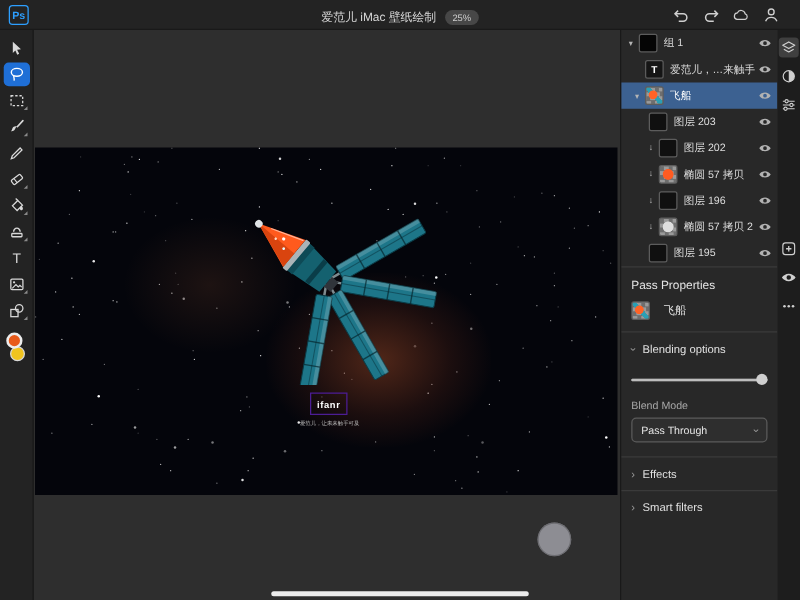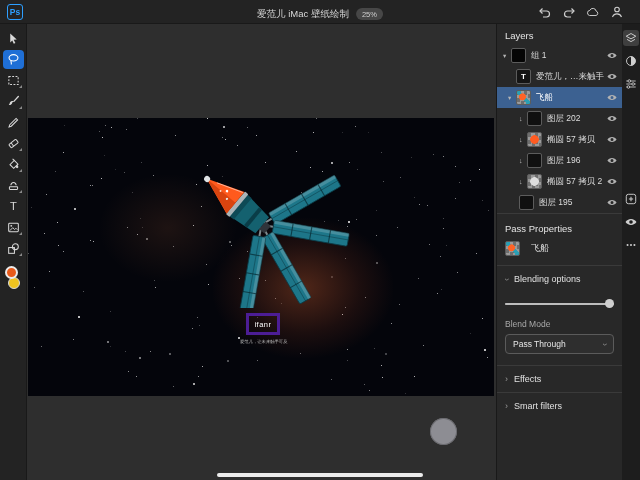--- a/index.html
+++ b/index.html
@@ -39,22 +39,22 @@
 
   
   .workspace { position:absolute; left:27px; top:24px; right:144px; bottom:0; background:#2e2e2e; }
   .canvas { position:absolute; left:1px; top:94px; width:466px; height:278px; background:#04050b; overflow:hidden; }
   .glow-a { position:absolute; left:185px; top:100px; width:180px; height:140px;
             background:radial-gradient(ellipse at center, rgba(255,115,55,0.30) 0%, rgba(200,80,40,0.12) 45%, rgba(0,0,0,0) 72%); }
   .glow-b { position:absolute; left:70px; top:55px; width:140px; height:110px;
             background:radial-gradient(ellipse at center, rgba(255,140,80,0.10) 0%, rgba(0,0,0,0) 70%); }
   .spacecraft { position:absolute; left:110px; top:25px; width:250px; height:165px; }
   .watermark { position:absolute; left:203px; top:195px; width:64px; text-align:center; }
-  .wm-box { display:inline-block; border:3px solid #4c1d95; padding:4px 5px 3px; color:#fff;
-            font-size:7.5px; letter-spacing:.5px; font-weight:normal; }
+  .wm-box { display:inline-block; border:1px solid #4c1d95; padding:4px 5px 3px; color:#fff;
+            font-size:7.5px; letter-spacing:.5px; font-weight:bold; }
   .wm-caption { margin-top:4px; font-size:6px; color:#b9b9b9; white-space:nowrap;
                 transform:scale(.72); transform-origin:50% 0; }
   .touch-btn { position:absolute; left:403px; top:394px; width:27px; height:27px; border-radius:50%;
                background:rgba(158,158,164,0.85); box-shadow:0 0 0 1px rgba(95,95,100,0.7) inset; }
 
   
   .panel { position:absolute; top:24px; right:18px; bottom:0; width:126px; background:#282828;
            border-left:1px solid #191919; color:#cfcfcf; overflow:hidden; z-index:5; }
   .panel-title { padding:6px 8px 4px; font-size:9.5px; color:#e4e4e4; }
   .layer-row { display:flex; align-items:center; height:21px; padding:0 5px 0 6px; }
@@ -416,21 +416,20 @@
         <div class="wm-box">
           <span>ifanr</span>
         </div>
         <div class="wm-caption">爱范儿，让未来触手可及</div>
       </div>
     </div>
     <div class="touch-btn"></div>
   </div>
 
   <div class="panel">
-    <div class="panel-title">Layers</div>
     <div>
         <div class="layer-row indent-0">
     <span class="disclosure">▾</span>
 
     <span class="thumb thumb-black"></span>
     <span class="layer-name">组 1</span>
     <svg class="eye" viewBox="0 0 16 10">
             <path fill-rule="evenodd" d="M8 1C4.8 1 2.1 2.9 0.7 5 2.1 7.1 4.8 9 8 9s5.9-1.9 7.3-4C13.9 2.9 11.2 1 8 1zm0 6.4A2.4 2.4 0 118 2.6a2.4 2.4 0 010 4.8z"></path>
           </svg>
   </div>
@@ -441,20 +440,29 @@
     <span class="layer-name">爱范儿，…来触手可及</span>
     <svg class="eye" viewBox="0 0 16 10">
             <path fill-rule="evenodd" d="M8 1C4.8 1 2.1 2.9 0.7 5 2.1 7.1 4.8 9 8 9s5.9-1.9 7.3-4C13.9 2.9 11.2 1 8 1zm0 6.4A2.4 2.4 0 118 2.6a2.4 2.4 0 010 4.8z"></path>
           </svg>
   </div>
         <div class="layer-row indent-1 selected">
     <span class="disclosure">▾</span>
 
     <span class="thumb thumb-spaceship"></span>
     <span class="layer-name">飞船</span>
+    <svg class="eye" viewBox="0 0 16 10">
+            <path fill-rule="evenodd" d="M8 1C4.8 1 2.1 2.9 0.7 5 2.1 7.1 4.8 9 8 9s5.9-1.9 7.3-4C13.9 2.9 11.2 1 8 1zm0 6.4A2.4 2.4 0 118 2.6a2.4 2.4 0 010 4.8z"></path>
+          </svg>
+  </div>
+        <div class="layer-row indent-2">
+    <span class="disclosure"></span>
+
+    <span class="thumb thumb-dark"></span>
+    <span class="layer-name">图层 203</span>
     <svg class="eye" viewBox="0 0 16 10">
             <path fill-rule="evenodd" d="M8 1C4.8 1 2.1 2.9 0.7 5 2.1 7.1 4.8 9 8 9s5.9-1.9 7.3-4C13.9 2.9 11.2 1 8 1zm0 6.4A2.4 2.4 0 118 2.6a2.4 2.4 0 010 4.8z"></path>
           </svg>
   </div>
         <div class="layer-row indent-2">
     <span class="disclosure"></span>
     <span class="clip-arrow">↓</span>
     <span class="thumb thumb-dark"></span>
     <span class="layer-name">图层 202</span>
     <svg class="eye" viewBox="0 0 16 10">

